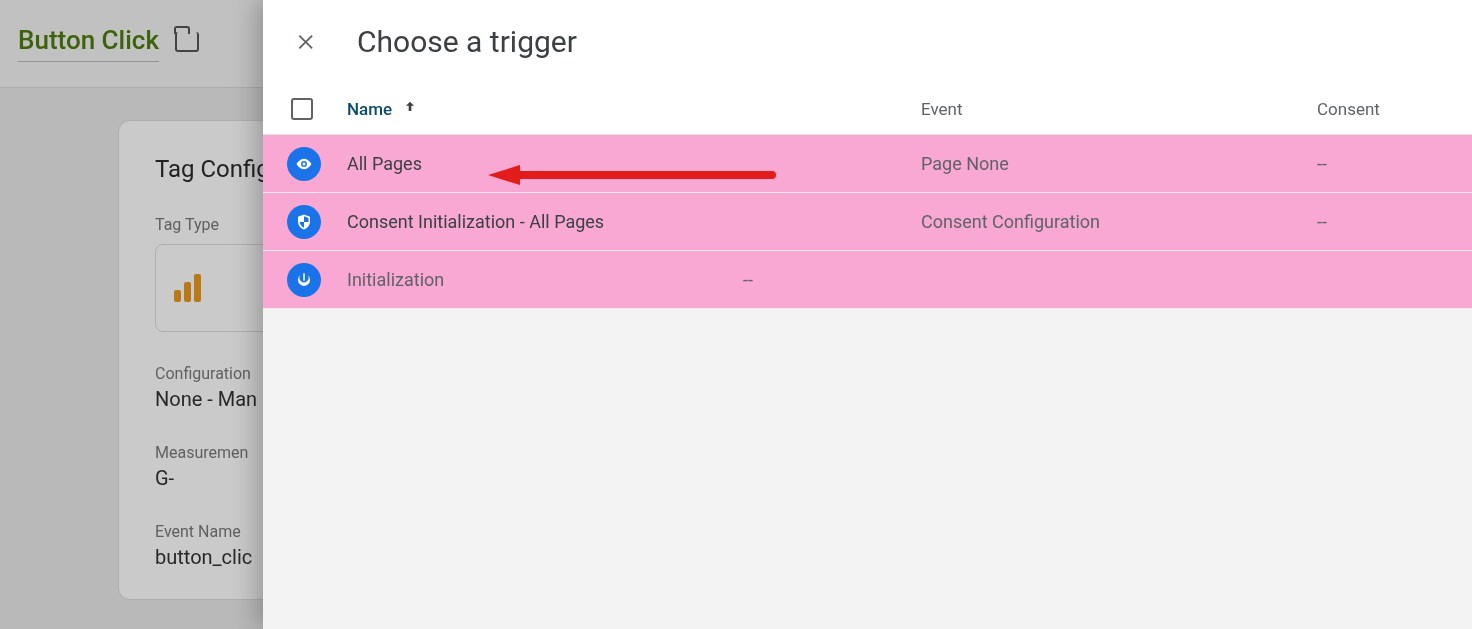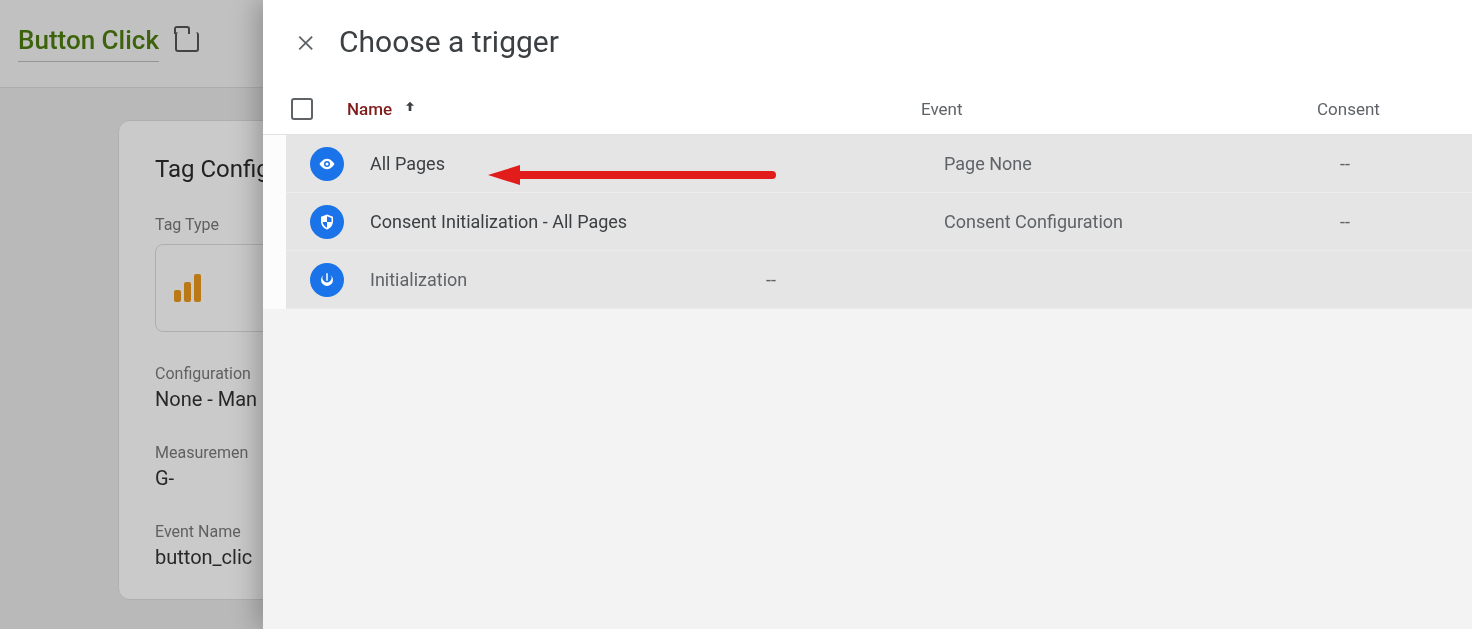--- a/index.html
+++ b/index.html
@@ -81,23 +81,23 @@
 
   
   .panel {
     position: absolute;
     left: 263px; top: 0; right: 0; bottom: 0;
     background: #fcfcfc;
     box-shadow: -6px 0 24px rgba(0,0,0,0.25);
     display: flex; flex-direction: column;
   }
   .panel-header {
-    display: flex; align-items: flex-end;
+    display: flex; align-items: center;
     padding: 24px 24px 24px 28px;
-    gap: 16px;
+    gap: 34px;
     background: #fff;
   }
   .panel-header .close {
     width: 32px; height: 32px; display:flex; align-items:center; justify-content:center;
     color:#5f6368; cursor:pointer;
   }
   .panel-header .close svg { width:22px; height:22px; }
   .panel-header h1 {
     font-size: 30px; font-weight: 400; color: #3c4043;
   }
@@ -105,30 +105,30 @@
   .table-head {
     display: flex; align-items: center;
     padding: 0 28px;
     height: 52px;
     border-bottom: 1px solid #e2e2e2;
     color: #5f6368;
     font-size: 17px;
     background: #fff;
   }
   .col-select { width: 56px; display:flex; align-items:center; }
-  .col-name   { width: 574px; display:flex; align-items:center; gap:10px; color:#7f1d1d; font-weight:500;}
+  .col-name   { width: 574px; display:flex; align-items:center; gap:10px; color:#0c4a6e; font-weight:500;}
   .col-name .sort svg{ width:16px; height:16px; }
   .col-type   { width: 396px; }
   .col-filter { flex: 1; }
 
   .checkbox {
     width: 22px; height: 22px; border: 2.5px solid #5f6368; border-radius: 3px; background:#fff;
   }
 
-  .rows { background:#e5e5e5;margin-left:23px; }
+  .rows { background:#f9a8d4; }
   .row {
     display: flex; align-items: center;
     padding: 0 28px;
     height: 58px;
     border-bottom: 1px solid #ececec;
     font-size: 18px;
     color: #3c4043;
     cursor: pointer;
   }
   .row .col-select { }

